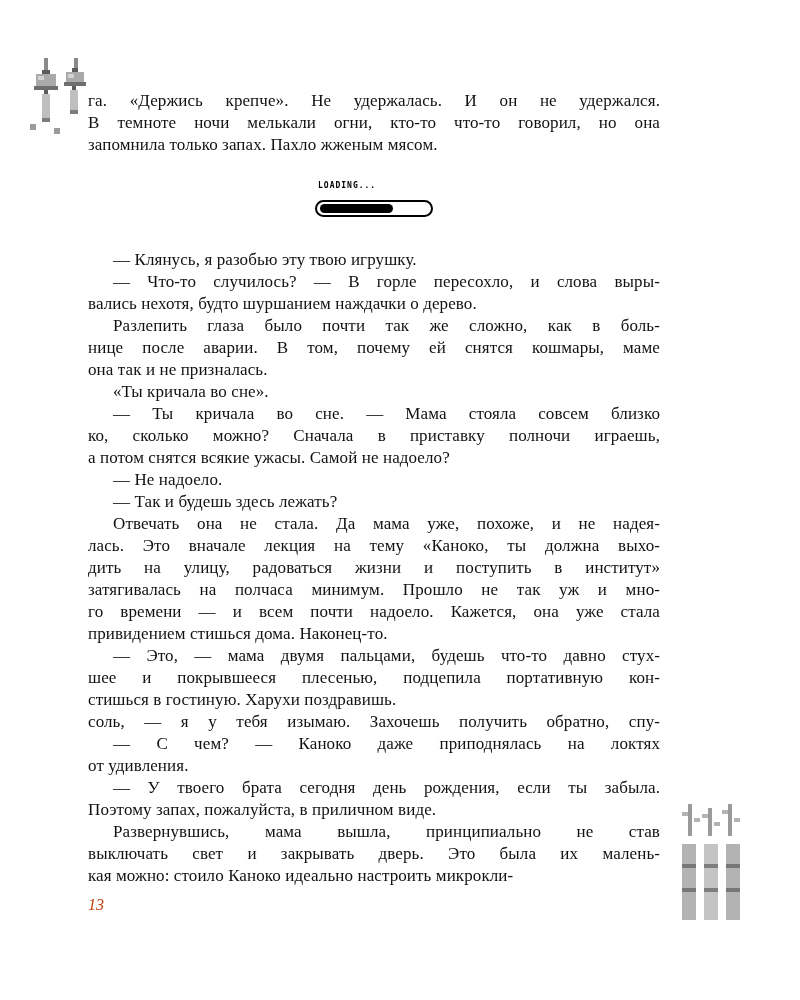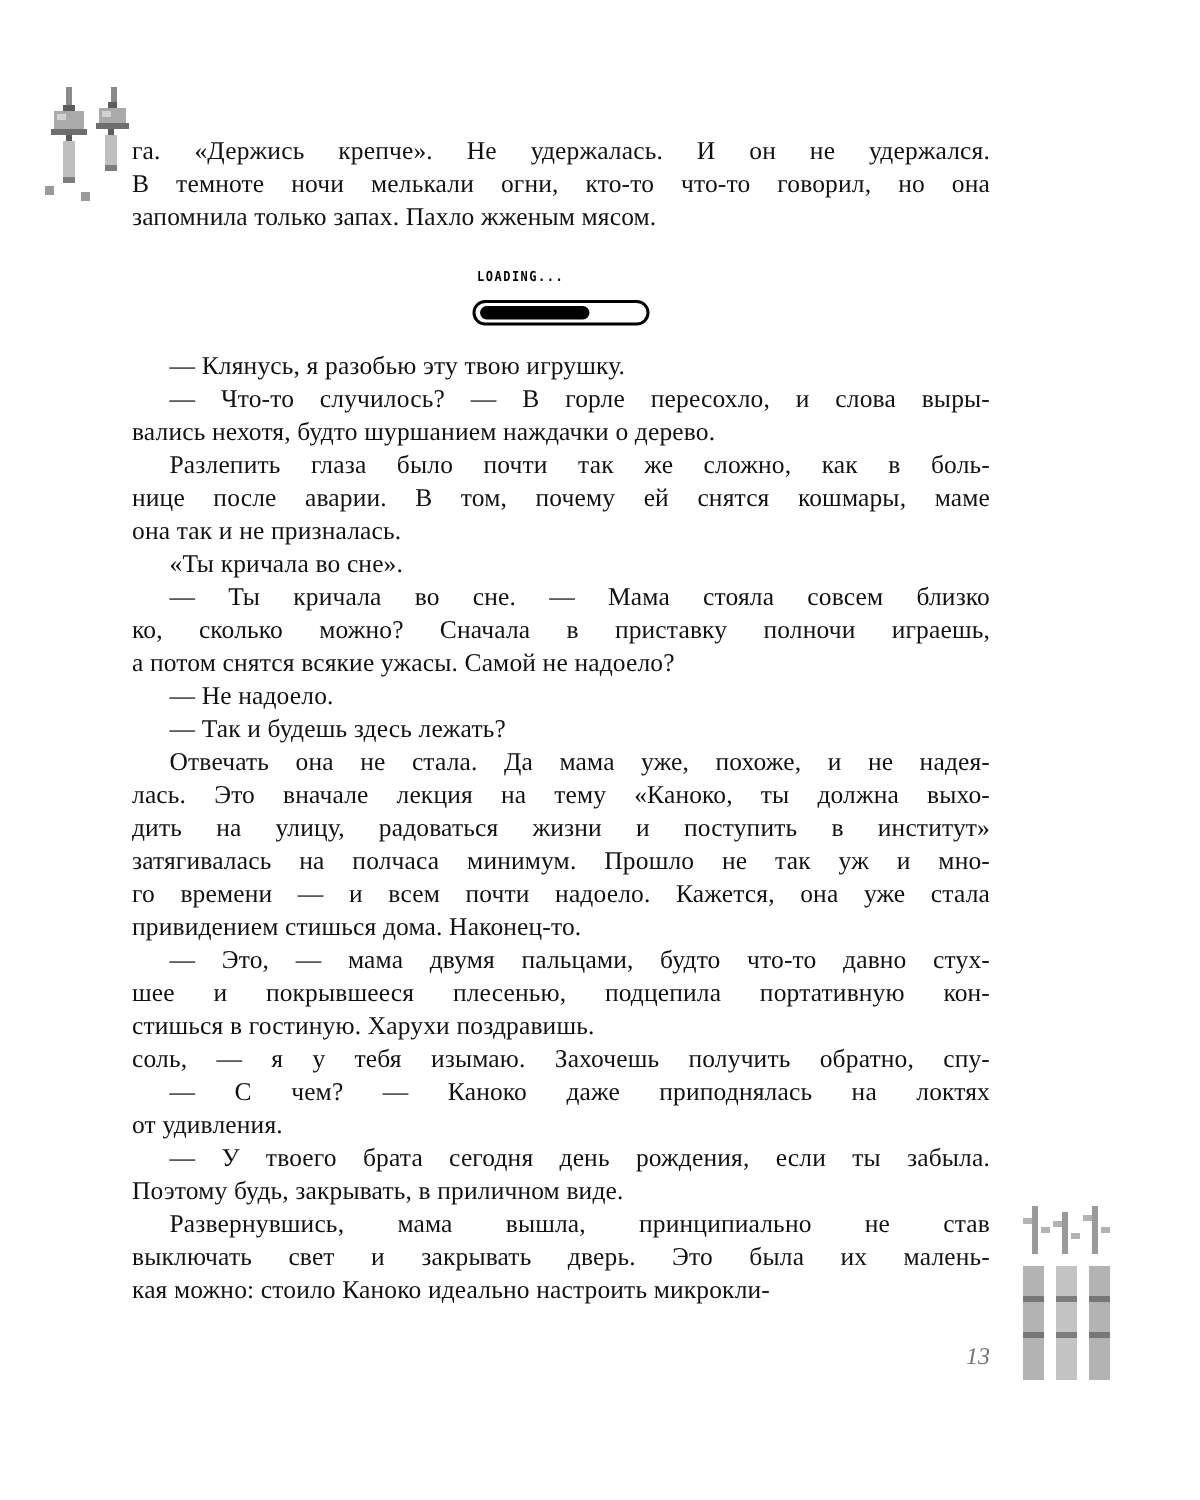--- a/index.html
+++ b/index.html
@@ -9,35 +9,35 @@
   }
   .text-col {
     position:absolute; left:88px; top:90px; width:572px;
     font-size:17px; line-height:22px; letter-spacing:0.1px;
   }
   .line { text-align:justify; text-align-last:justify; white-space:normal; }
   .line.last { text-align-last:left; }
   .para.indent .line.first { text-indent:25px; }
 
   
-  .loading-widget { width:118px; margin:20px auto 16px auto; }
+  .loading-widget { width:118px; margin:20px auto 32px auto; }
   .loading-label {
     font-family:"DejaVu Sans Mono", monospace; font-size:8px; font-weight:bold;
     letter-spacing:1px; color:#000; margin:0 0 2px 3px; transform:scaleY(1.15);
     transform-origin:left bottom;
   }
   .loading-bar {
     height:17px; border:2px solid #000; border-radius:9px;
     padding:2px 3px; box-sizing:border-box; background:#fff;
   }
   .loading-fill { height:9px; width:68%; background:#000; border-radius:5px; }
 
   .page-number {
-    position:absolute; left:88px; width:572px; top:896px; text-align:right;
-    font-style:italic; font-size:16px; color:#737373;
+    position:absolute; left:88px; width:572px; top:896px; text-align:left;
+    font-style:italic; font-size:16px; color:#c2410c;
   }
   .corner-icon { position:absolute; }
   .icon-chimes { left:26px; top:58px; width:68px; height:94px; }
   .icon-bamboo { left:676px; top:804px; width:68px; height:116px; }
   svg { display:block; }
 </style>
 </head>
 <body>
 
 <div class="page">
@@ -110,32 +110,32 @@
         </div>
         <div class="para indent">
           <div class="line first">Отвечать она не стала. Да мама уже, похоже, и не надея-</div>
           <div class="line">лась. Это вначале лекция на тему «Каноко, ты должна выхо-</div>
           <div class="line">дить на улицу, радоваться жизни и поступить в институт»</div>
           <div class="line">затягивалась на полчаса минимум. Прошло не так уж и мно-</div>
           <div class="line">го времени — и всем почти надоело. Кажется, она уже стала</div>
           <div class="line last">привидением стишься дома. Наконец-то.</div>
         </div>
         <div class="para indent">
-          <div class="line first">— Это, — мама двумя пальцами, будто что-то давно стух-</div>
+          <div class="line first">— Это, — мама двумя пальцами, будешь что-то давно стух-</div>
           <div class="line">шее и покрывшееся плесенью, подцепила портативную кон-</div>
           <div class="line last">стишься в гостиную. Харухи поздравишь.</div>
           <div class="line">соль, — я у тебя изымаю. Захочешь получить обратно, спу-</div>
         </div>
         <div class="para indent">
           <div class="line first">— С чем? — Каноко даже приподнялась на локтях</div>
           <div class="line last">от удивления.</div>
         </div>
         <div class="para indent">
           <div class="line first">— У твоего брата сегодня день рождения, если ты забыла.</div>
-          <div class="line last">Поэтому будь, закрывать, в приличном виде.</div>
+          <div class="line last">Поэтому запах, пожалуйста, в приличном виде.</div>
         </div>
         <div class="para indent">
           <div class="line first">Развернувшись, мама вышла, принципиально не став</div>
           <div class="line">выключать свет и закрывать дверь. Это была их малень-</div>
           <div class="line last">кая можно: стоило Каноко идеально настроить микрокли-</div>
         </div>
       </div>
   </div>
 
   <div class="corner-icon icon-bamboo">

